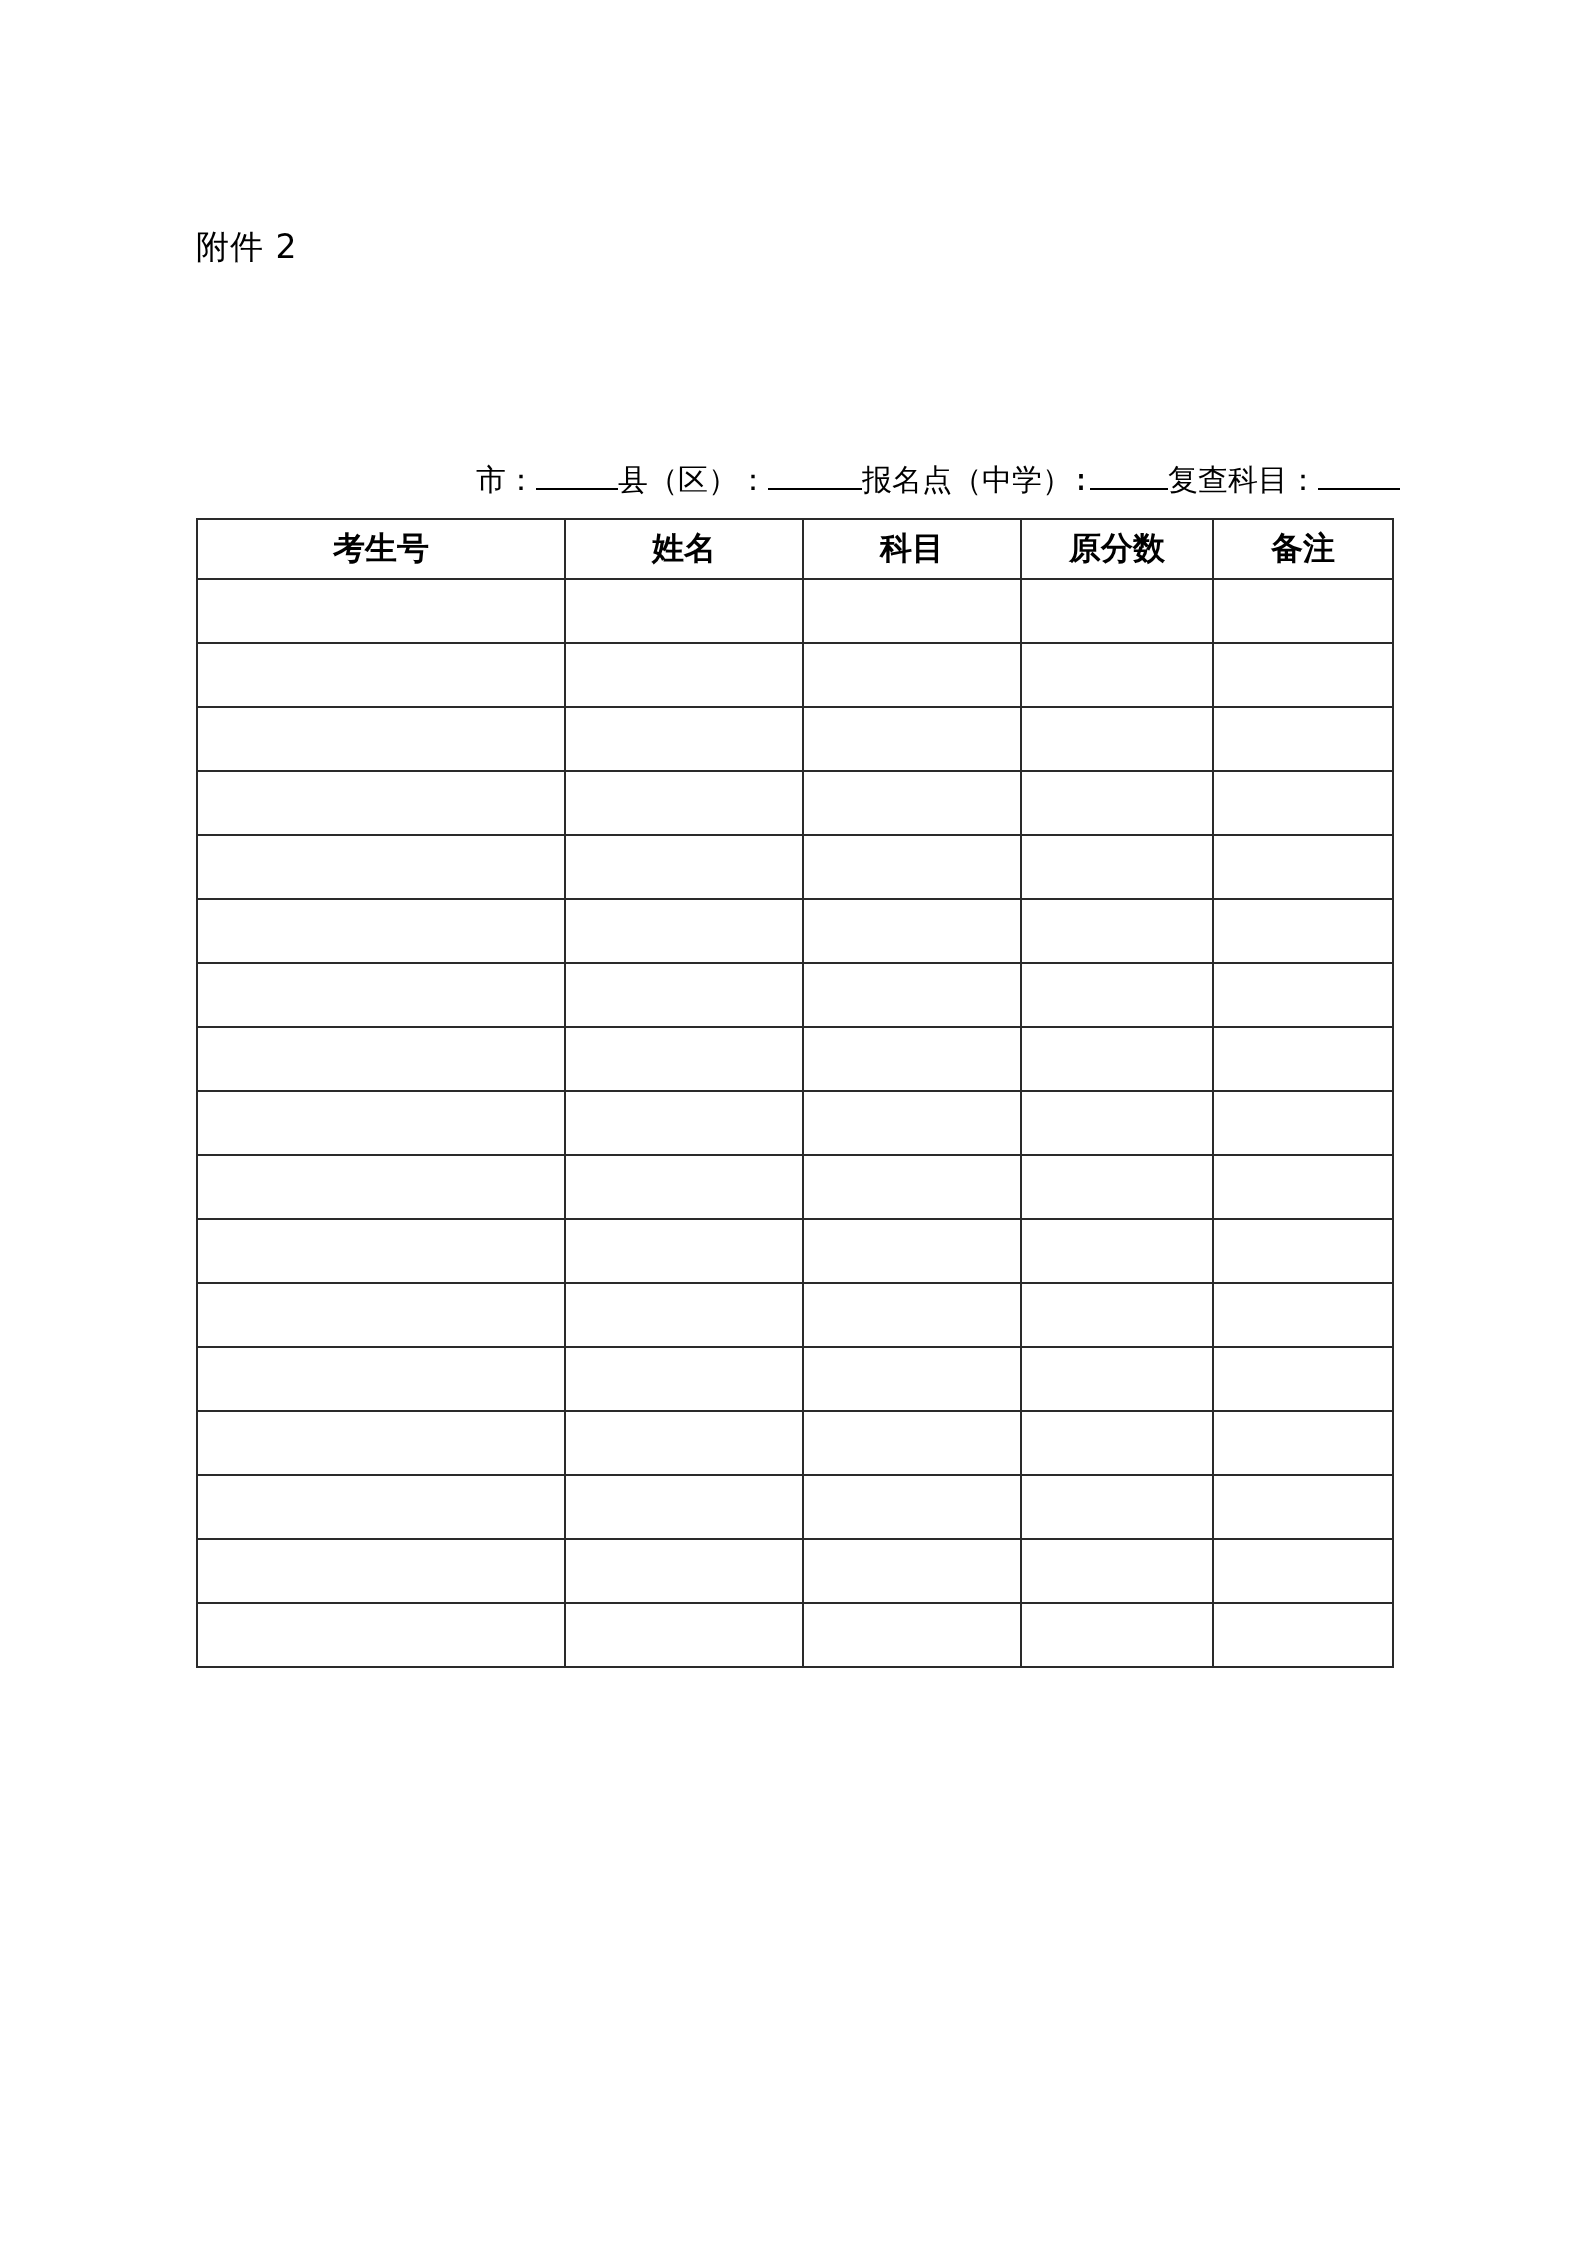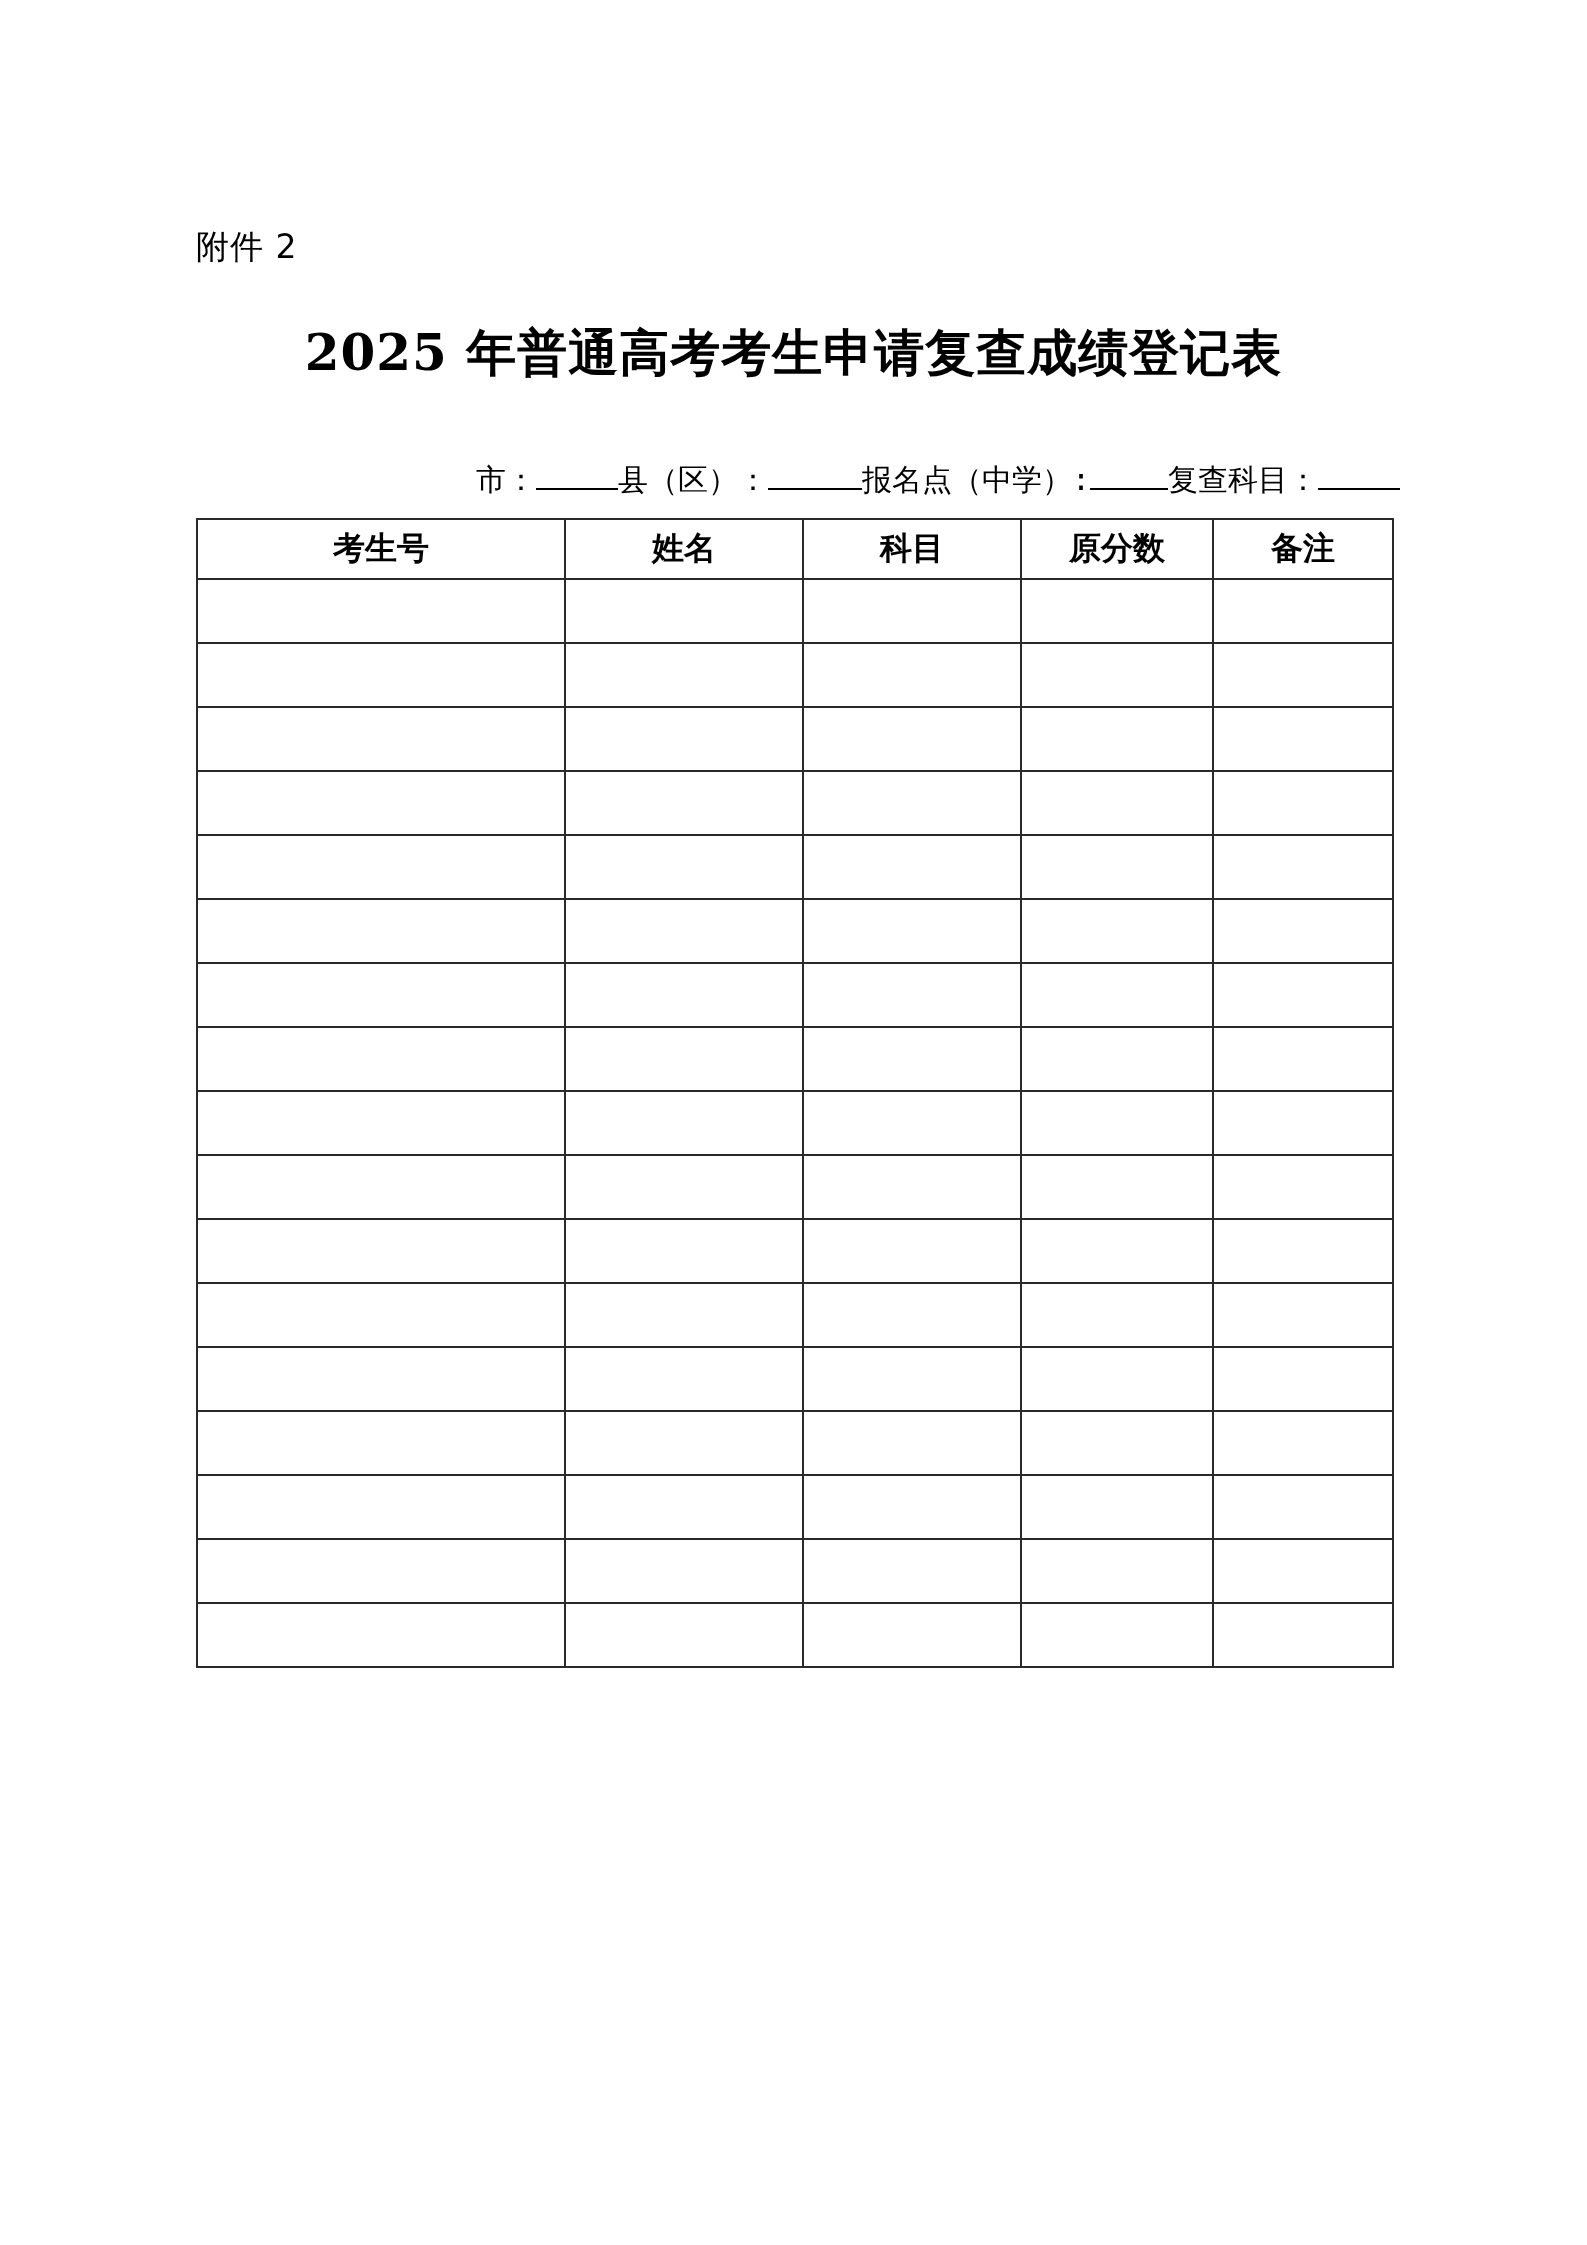--- a/index.html
+++ b/index.html
@@ -95,21 +95,20 @@
   .c4 { width: 192px; }
   .c5 { width: 180px; }
 </style>
 </head>
 <body>
 
 <div class="page">
 
   <div class="attachment-label">附件 2</div>
 
-  <div class="doc-title">2025 年普通高考考生申请复查成绩登记表</div>
 
   <div class="meta-line">
     <span>市：</span><span class="fld blank-1"></span><span>县（区）：</span><span class="fld blank-2"></span><span>报名点（中学）:</span><span class="fld blank-3"></span><span>复查科目：</span><span class="fld blank-4"></span>
   </div>
 
   <table class="grid">
     <colgroup>
       <col class="c1">
         <col class="c2">
         <col class="c3">

